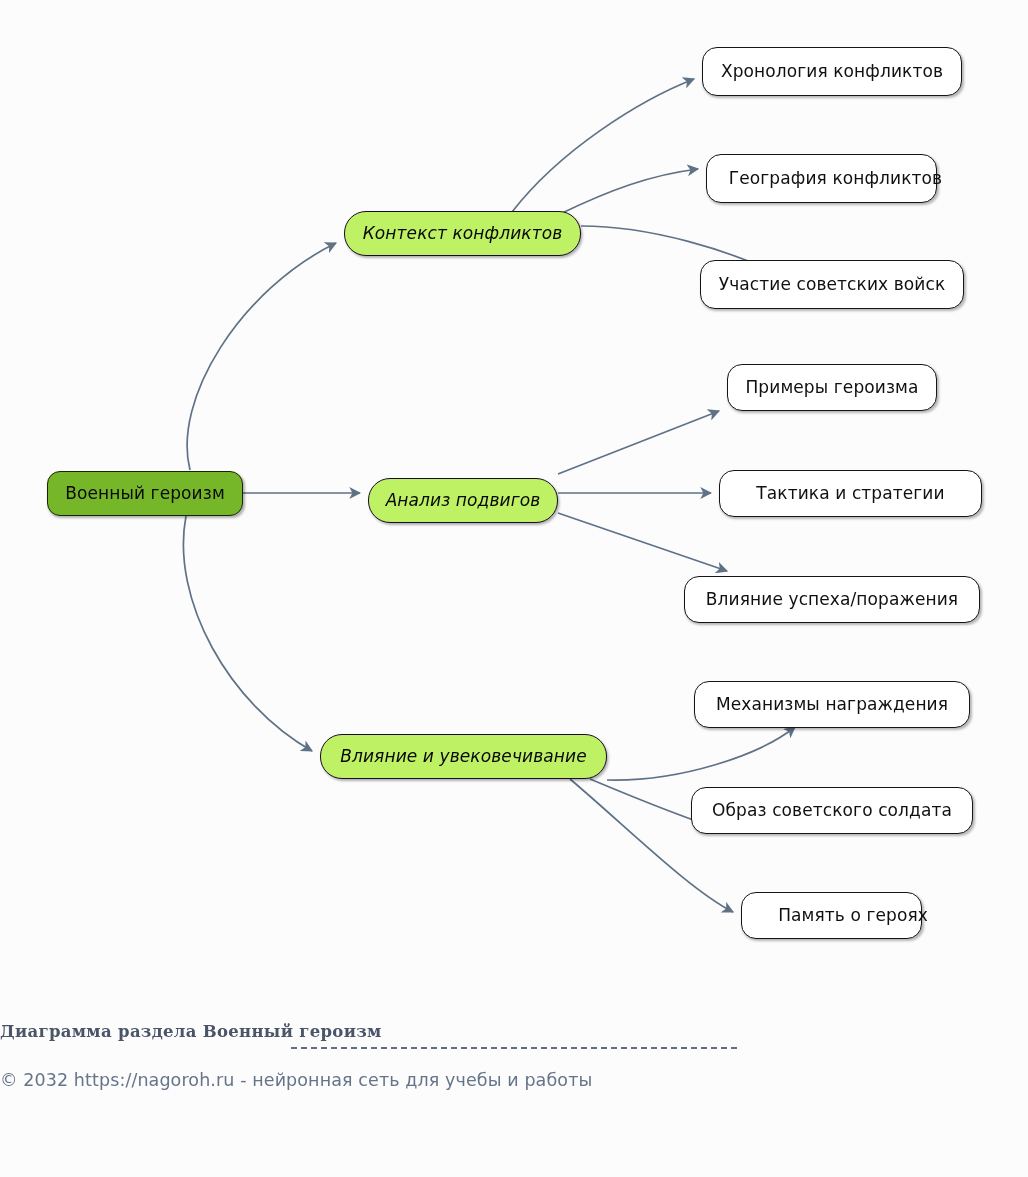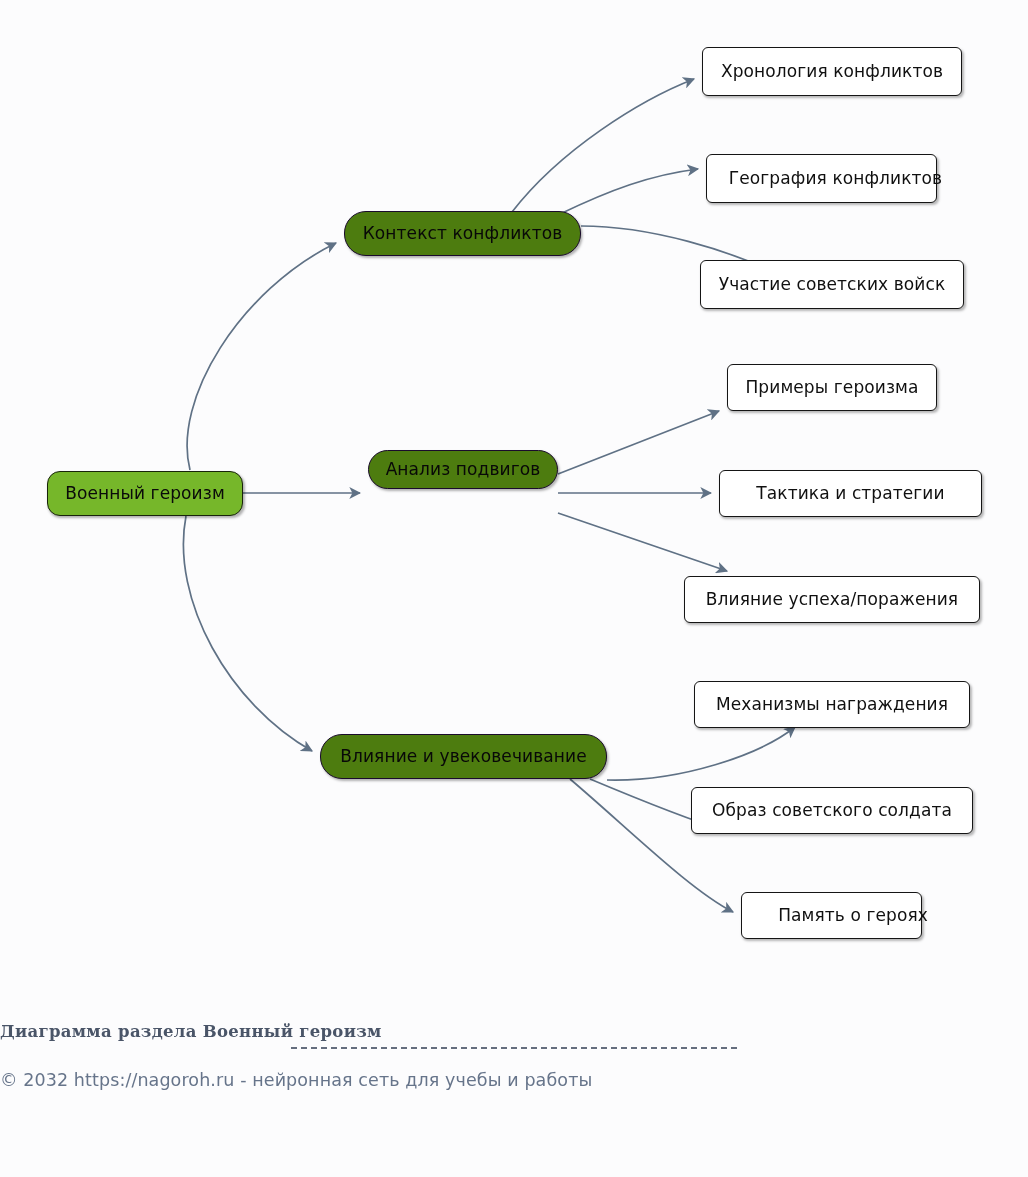--- a/index.html
+++ b/index.html
@@ -47,31 +47,32 @@
 
   .node-root {
     background: #76b72a;
     border: 1.6px solid #18240a;
     border-radius: 13px;
     box-shadow: 1.5px 2px 2.5px rgba(0,0,0,0.30);
     color: #0a0a0a;
   }
 
   .node-branch {
-    background: #4d7c0f;
+    background: #bef264;
     border: 1.6px solid #1a0b2c;
     border-radius: 22px;
     box-shadow: 1.5px 2px 2.5px rgba(0,0,0,0.30);
     color: #080808;
+    font-style: italic;
   }
 
   .node-leaf {
     background: #ffffff;
     border: 1.5px solid #151515;
-    border-radius: 6px;
+    border-radius: 15px;
     box-shadow: 1.5px 2px 2.5px rgba(0,0,0,0.28);
     color: #101010;
   }
 
   #footer {
     position: absolute;
     left: 0;
     width: 1028px;
     text-align: left;
   }
@@ -123,21 +124,21 @@
         <path d="M 558 513 L 727 571" fill="none" stroke="#5f7185" stroke-width="1.7" marker-end="url(#arrow)"></path>
         <path d="M 607 780 C 680 782 760 755 795 727" fill="none" stroke="#5f7185" stroke-width="1.7" marker-end="url(#arrow)"></path>
         <path d="M 590 779 C 640 800 690 820 726 831" fill="none" stroke="#5f7185" stroke-width="1.7" marker-end="url(#arrow)"></path>
         <path d="M 570 779 C 630 830 690 890 733 912" fill="none" stroke="#5f7185" stroke-width="1.7" marker-end="url(#arrow)"></path>
       </g>
   </svg>
 
   <div class="node node-root" style="left: 47px; top: 471px; width: 196px; height: 45px;">Военный героизм</div>
 
   <div class="node node-branch" style="left: 344px; top: 211px; width: 237px; height: 45px;">Контекст конфликтов</div>
-  <div class="node node-branch" style="left: 368px; top: 450px; width: 190px; height: 39px; text-align: right;">Анализ подвигов</div>
+  <div class="node node-branch" style="left: 368px; top: 478px; width: 190px; height: 45px; text-align: right;">Анализ подвигов</div>
   <div class="node node-branch" style="left: 320px; top: 734px; width: 287px; height: 45px;">Влияние и увековечивание</div>
 
   <div class="node node-leaf" style="left: 702px; top: 47px; width: 260px; height: 49px;">Хронология конфликтов</div>
   <div class="node node-leaf" style="left: 706px; top: 154px; width: 231px; height: 49px; padding-left: 28px;">География конфликтов</div>
   <div class="node node-leaf" style="left: 700px; top: 260px; width: 264px; height: 49px;">Участие советских войск</div>
 
   <div class="node node-leaf" style="left: 727px; top: 364px; width: 210px; height: 47px;">Примеры героизма</div>
   <div class="node node-leaf" style="left: 719px; top: 470px; width: 263px; height: 47px; text-align: right;">Тактика и стратегии</div>
   <div class="node node-leaf" style="left: 684px; top: 576px; width: 296px; height: 47px;">Влияние успеха/поражения</div>
 

